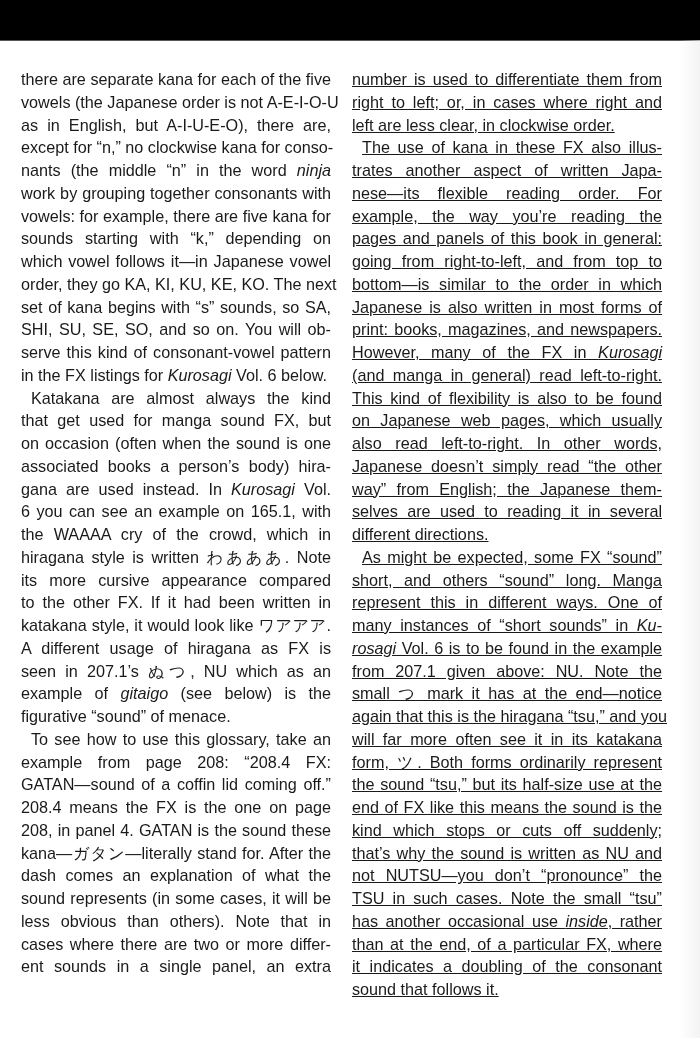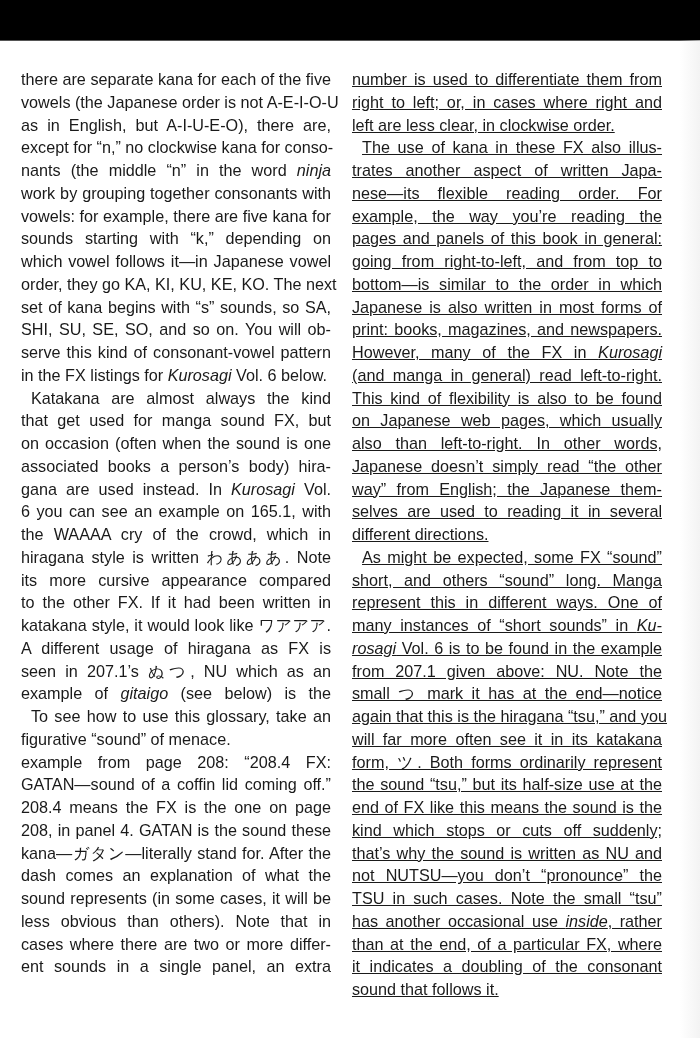--- a/index.html
+++ b/index.html
@@ -91,22 +91,22 @@
     <span class="line"><span>gana are used instead. In </span><span class="seg-i">Kurosagi</span><span> Vol.</span></span>
     <span class="line"><span>6 you can see an example on 165.1, with</span></span>
     <span class="line"><span>the WAAAA cry of the crowd, which in</span></span>
     <span class="line"><span>hiragana style is written わあああ. Note</span></span>
     <span class="line"><span>its more cursive appearance compared</span></span>
     <span class="line"><span>to the other FX. If it had been written in</span></span>
     <span class="line"><span>katakana style, it would look like ワアアア.</span></span>
     <span class="line"><span>A different usage of hiragana as FX is</span></span>
     <span class="line"><span>seen in 207.1’s ぬつ, NU which as an</span></span>
     <span class="line"><span>example of </span><span class="seg-i">gitaigo</span><span> (see below) is the</span></span>
+    <span class="line last"><span>figurative “sound” of menace.</span></span>
     <span class="line indent"><span>To see how to use this glossary, take an</span></span>
-    <span class="line last"><span>figurative “sound” of menace.</span></span>
     <span class="line"><span>example from page 208: “208.4 FX:</span></span>
     <span class="line"><span>GATAN—sound of a coffin lid coming off.”</span></span>
     <span class="line"><span>208.4 means the FX is the one on page</span></span>
     <span class="line"><span>208, in panel 4. GATAN is the sound these</span></span>
     <span class="line"><span>kana—ガタン—literally stand for. After the</span></span>
     <span class="line"><span>dash comes an explanation of what the</span></span>
     <span class="line"><span>sound represents (in some cases, it will be</span></span>
     <span class="line"><span>less obvious than others). Note that in</span></span>
     <span class="line"><span>cases where there are two or more differ-</span></span>
     <span class="line"><span>ent sounds in a single panel, an extra</span></span>
@@ -121,21 +121,21 @@
     <span class="line"><span>example, the way you’re reading the</span></span>
     <span class="line"><span>pages and panels of this book in general:</span></span>
     <span class="line"><span>going from right-to-left, and from top to</span></span>
     <span class="line"><span>bottom—is similar to the order in which</span></span>
     <span class="line"><span>Japanese is also written in most forms of</span></span>
     <span class="line"><span>print: books, magazines, and newspapers.</span></span>
     <span class="line"><span>However, many of the FX in </span><span class="seg-i">Kurosagi</span></span>
     <span class="line"><span>(and manga in general) read left-to-right.</span></span>
     <span class="line"><span>This kind of flexibility is also to be found</span></span>
     <span class="line"><span>on Japanese web pages, which usually</span></span>
-    <span class="line"><span>also than left-to-right. In other words,</span></span>
+    <span class="line"><span>also read left-to-right. In other words,</span></span>
     <span class="line"><span>Japanese doesn’t simply read “the other</span></span>
     <span class="line"><span>way” from English; the Japanese them-</span></span>
     <span class="line"><span>selves are used to reading it in several</span></span>
     <span class="line last"><span>different directions.</span></span>
     <span class="line indent"><span>As might be expected, some FX “sound”</span></span>
     <span class="line"><span>short, and others “sound” long. Manga</span></span>
     <span class="line"><span>represent this in different ways. One of</span></span>
     <span class="line"><span>many instances of “short sounds” in </span><span class="seg-i">Ku-</span></span>
     <span class="line"><span class="seg-i">rosagi</span><span> Vol. 6 is to be found in the example</span></span>
     <span class="line"><span>from 207.1 given above: NU. Note the</span></span>

